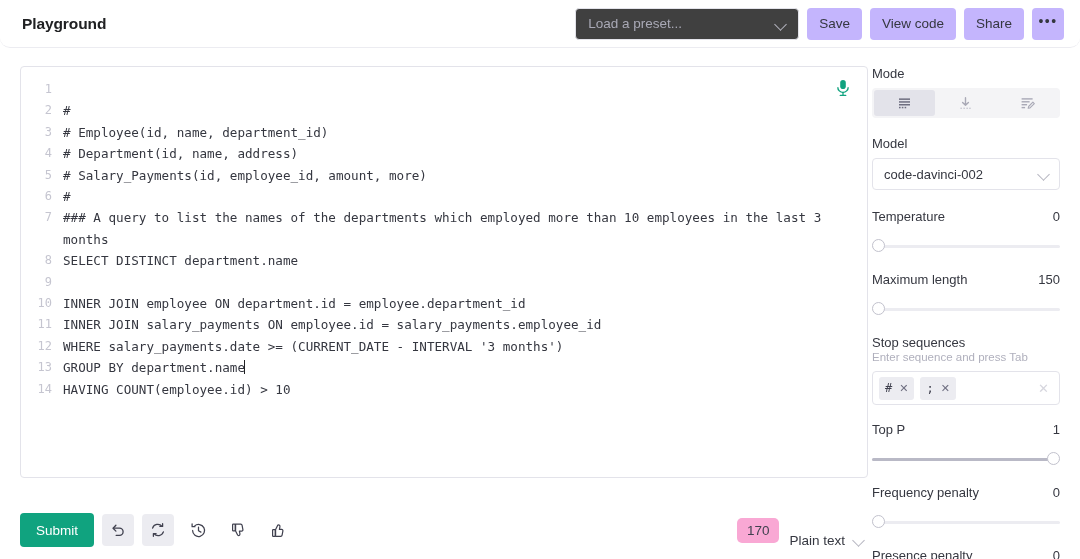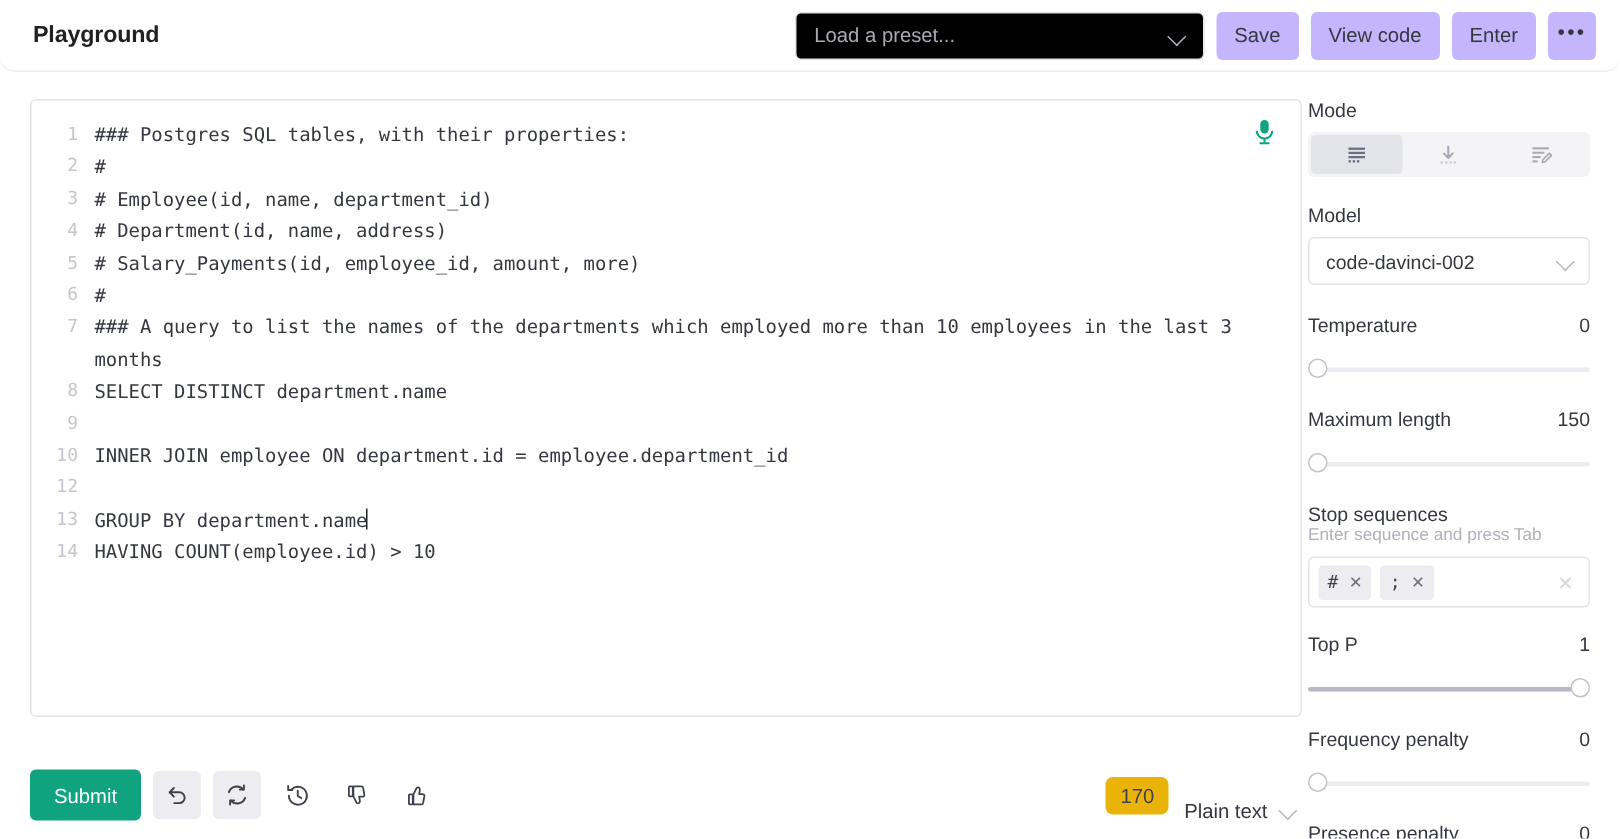--- a/index.html
+++ b/index.html
@@ -20,24 +20,24 @@
     border-bottom: 1px solid #ececf1;
     position: relative;
     border-radius: 10px;
   }
   .page-title { font-size: 15.5px; font-weight: bold; letter-spacing: -0.1px; color: #202123; }
   .header-right {
     margin-left: auto;
     display: flex; align-items: center; gap: 8px;
   }
   .preset-select {
-    width: 273px; height: 32px;
+    width: 224px; height: 32px;
     border: 1px solid #e3e3ea;
     border-radius: 4px;
-    background: #000000;
+    background: #404040;
     display: flex; align-items: center;
     padding: 0 10px 0 12px;
     cursor: pointer;
   }
   .preset-select .ph { font-size: 13.5px; color: #a9a9b6; flex: 1; }
   .chev {
     width: 14px; height: 14px; display: inline-block;
     position: relative; flex: none;
   }
   .chev::before {
@@ -126,21 +126,21 @@
   .iconbtn {
     width: 32px; height: 32px;
     border: none; border-radius: 4px;
     background: #ececf1;
     display: flex; align-items: center; justify-content: center;
     cursor: pointer;
   }
   .iconbtn.plain { background: transparent; }
   .tb-right { margin-left: auto; display: flex; align-items: center; gap: 10px; }
   .tokens {
-    background: #eab308; border-radius: 5px;
+    background: #f9a8d4; border-radius: 5px;
     padding: 5px 10px; font-size: 13.5px; color: #40414f;
   }
   .fmt {
     display: flex; align-items: center; gap: 7px;
     font-size: 13.5px; color: #353740; cursor: pointer;
     padding-right: 2px;
     margin-top: 20px;
   }
 
   
@@ -223,39 +223,38 @@
 <div class="header">
   <div class="page-title">Playground</div>
 
   <div class="header-right">
     <div class="preset-select">
       <span class="ph">Load a preset...</span>
       <span class="chev"></span>
     </div>
     <button class="hbtn">Save</button>
     <button class="hbtn">View code</button>
-    <button class="hbtn">Enter</button>
+    <button class="hbtn">Share</button>
     <button class="hbtn dots">•••</button>
   </div>
 </div>
 
 <div class="body">
 
   <div class="left">
     <div class="editor">
       <svg class="mic" viewBox="0 0 16 18">
         <rect x="5.2" y="1" width="5.6" height="9" rx="2.8" fill="#10a37f"></rect>
         <path d="M2.8 8.2a5.2 5.2 0 0 0 10.4 0" fill="none" stroke="#10a37f" stroke-width="1.4"></path>
         <rect x="7.35" y="13" width="1.3" height="3" fill="#10a37f"></rect>
         <rect x="4.6" y="15.8" width="6.8" height="1.3" rx="0.6" fill="#10a37f"></rect>
       </svg>
       <div class="code" id="code-lines">
           <div class="cline">
             <div class="gutter">1</div>
-            <div class="ctext">### Postgres SQL tables, with their properties:</div>
           </div>
           <div class="cline">
             <div class="gutter">2</div>
             <div class="ctext">#</div>
           </div>
           <div class="cline">
             <div class="gutter">3</div>
             <div class="ctext"># Employee(id, name, department_id)</div>
           </div>
           <div class="cline">
@@ -279,21 +278,26 @@
             <div class="ctext">SELECT DISTINCT department.name</div>
           </div>
           <div class="cline">
             <div class="gutter">9</div>
           </div>
           <div class="cline">
             <div class="gutter">10</div>
             <div class="ctext">INNER JOIN employee ON department.id = employee.department_id</div>
           </div>
           <div class="cline">
+            <div class="gutter">11</div>
+            <div class="ctext">INNER JOIN salary_payments ON employee.id = salary_payments.employee_id</div>
+          </div>
+          <div class="cline">
             <div class="gutter">12</div>
+            <div class="ctext">WHERE salary_payments.date &gt;= (CURRENT_DATE - INTERVAL '3 months')</div>
           </div>
           <div class="cline">
             <div class="gutter">13</div>
             <div class="ctext">GROUP BY department.name<span class="caret"></span></div>
           </div>
           <div class="cline">
             <div class="gutter">14</div>
             <div class="ctext">HAVING COUNT(employee.id) &gt; 10</div>
           </div>
         </div>

